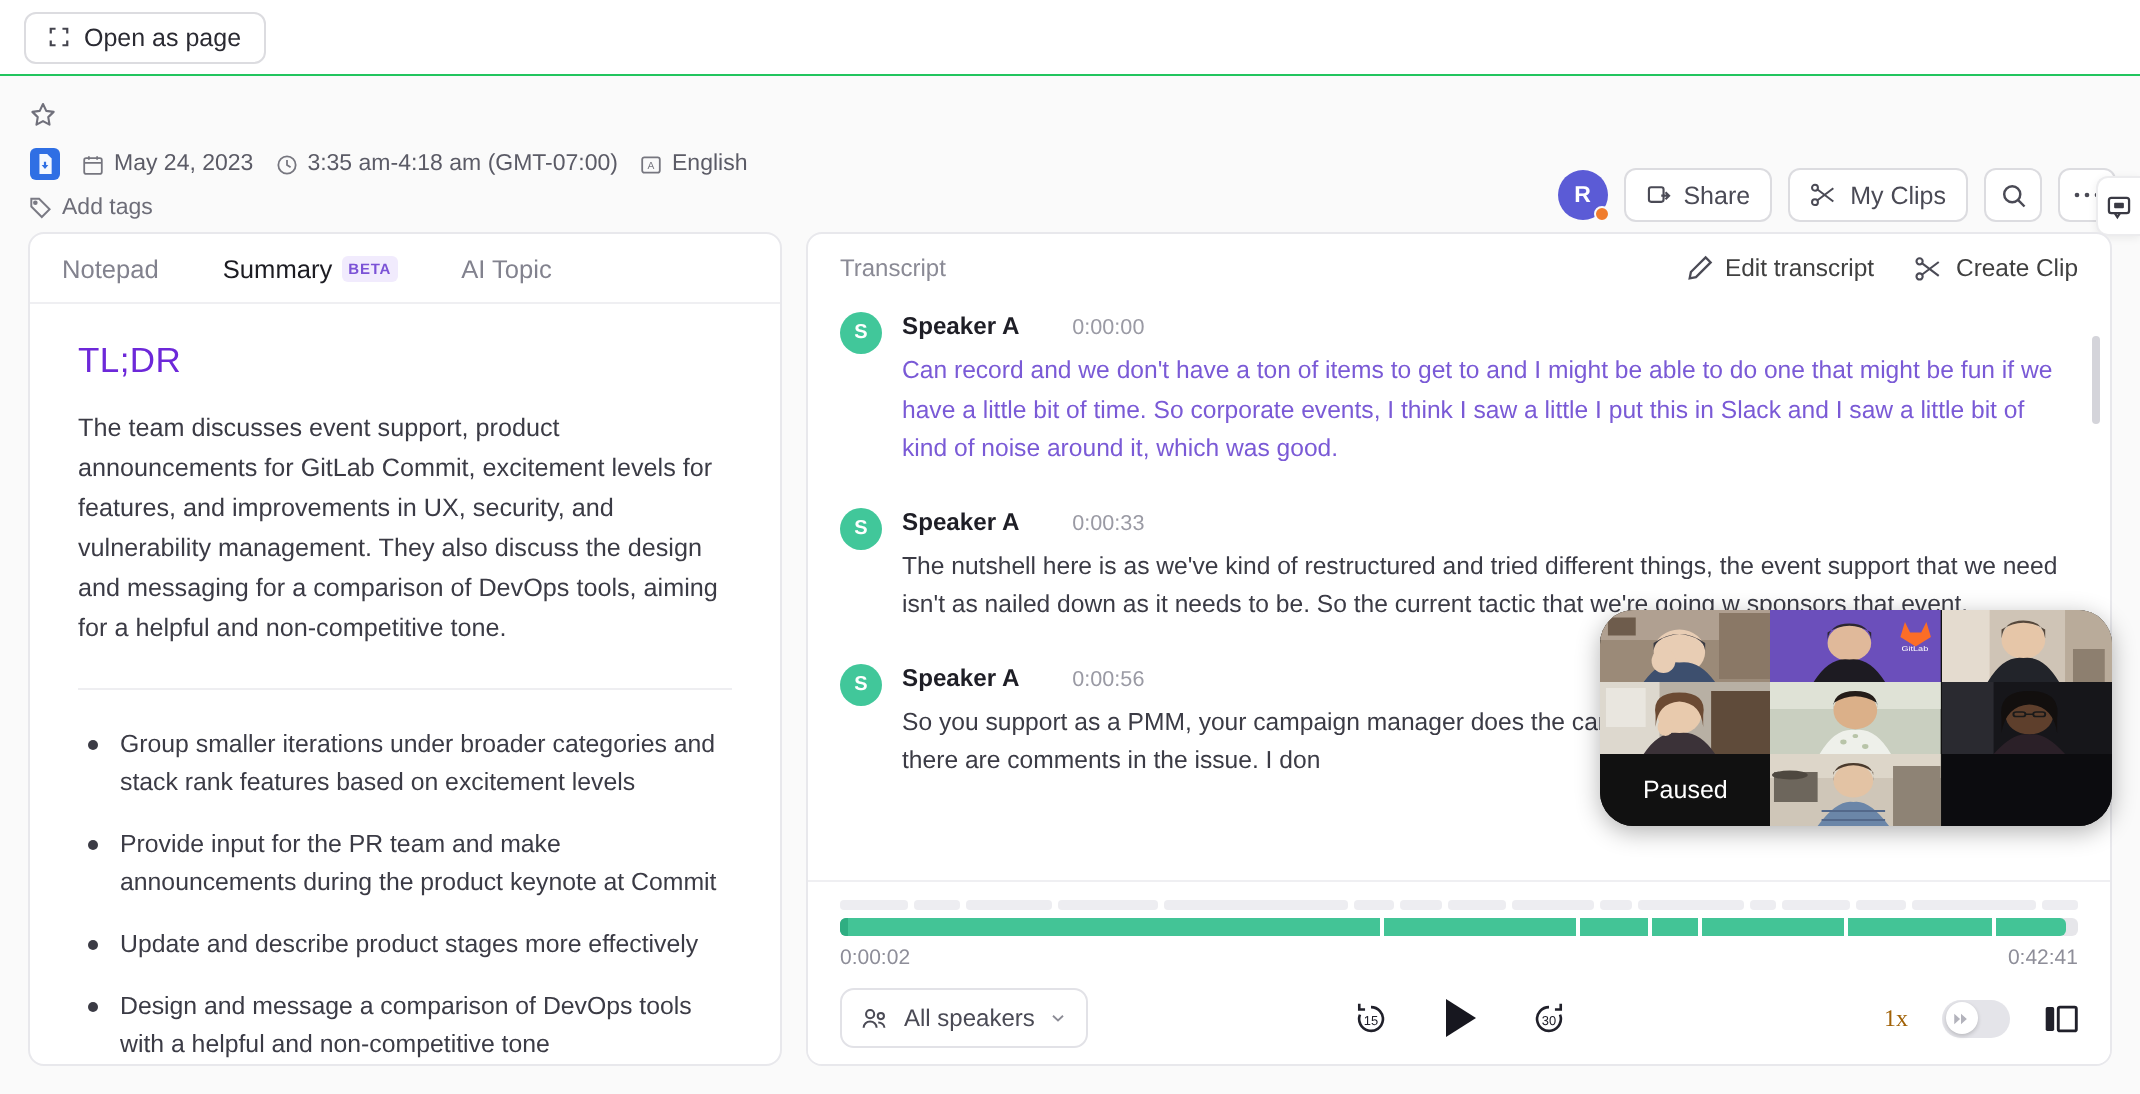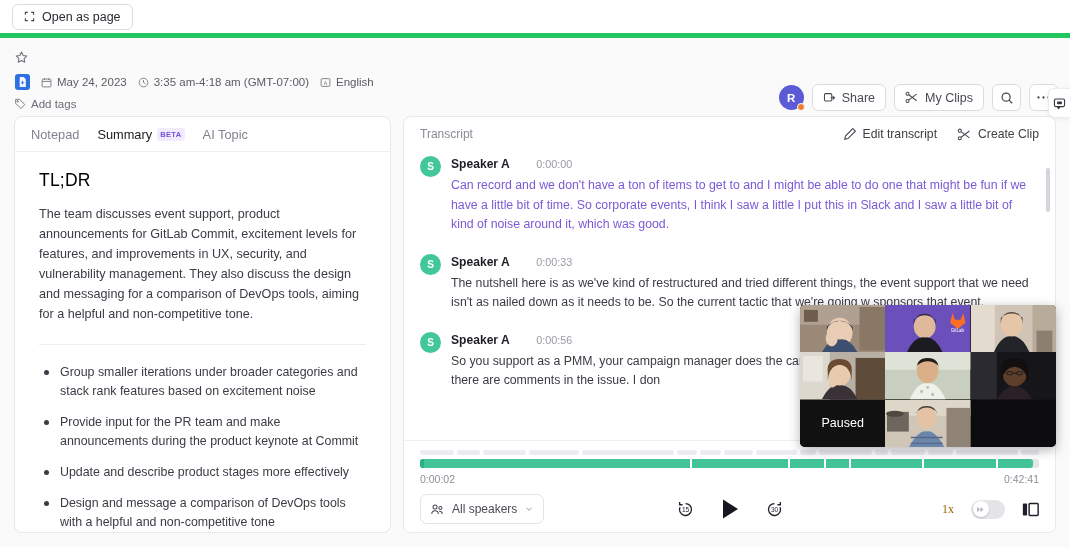--- a/index.html
+++ b/index.html
@@ -8,21 +8,21 @@
     background: #ffffff;
     font-family: "Liberation Sans", sans-serif;
     overflow: hidden;
   }
   #app { position: relative; width: 1070px; height: 547px; background: #fafafa; }
 
   
   .topbar {
     height: 38px; background: #ffffff;
     display: flex; align-items: center; padding-left: 12px;
-    border-bottom: 5px solid #22c55e;
+    border-bottom: 1px solid #22c55e;
   }
   .open-as-page {
     display: inline-flex; align-items: center; gap: 7px;
     height: 26px; padding: 0 11px;
     border: 1px solid #dcdce0; border-radius: 6px;
     background: #fff; color: #2a2a32; font-size: 12.5px;
     cursor: pointer; white-space: nowrap;
   }
 
   
@@ -65,31 +65,31 @@
   }
 
   
   .main { display: flex; gap: 12px; padding: 0 14px; height: 417px; }
 
   .panel { background: #fff; border: 1px solid #e8e8ec; border-radius: 8px; overflow: hidden; position: relative; }
   .left-panel { width: 377px; flex: none; display: flex; flex-direction: column; }
   .right-panel { flex: 1; display: flex; flex-direction: column; }
 
   
-  .tabs { display: flex; align-items: center; gap: 18px; padding: 10px 16px 9px 16px; border-bottom: 1px solid #efeff2; }
+  .tabs { display: flex; align-items: center; gap: 32px; padding: 10px 16px 9px 16px; border-bottom: 1px solid #efeff2; }
   .tab { font-size: 12.8px; color: #82828e; cursor: pointer; display: inline-flex; align-items: center; gap: 5px; }
   .tab.active { color: #1c1c22; font-weight: 400; }
   .beta-badge {
     font-size: 7.5px; font-weight: 700; letter-spacing: .4px;
     color: #7b52d6; background: #f1ebfd; border-radius: 3px; padding: 2px 3px;
   }
 
   
   .summary-body { padding: 18px 24px 0 24px; overflow: hidden; flex: 1; }
-  .sec-h { font-size: 17px; font-weight: 400; color: #000000; margin-bottom: 13px; letter-spacing: .2px; }
+  .sec-h { font-size: 17px; font-weight: 400; color: #6d28d9; margin-bottom: 13px; letter-spacing: .2px; }
   .sec-h.tldr { font-size: 17.5px; }
   .sec-p { font-size: 12.6px; line-height: 20px; color: #3b3b45; }
   .divider { height: 1px; background: #eeeef1; margin: 20px 0 18px 0; }
   ul.actions { list-style: none; }
   ul.actions li {
     position: relative; padding-left: 21px; margin-bottom: 12px;
     font-size: 12.4px; line-height: 19px; color: #3b3b45;
   }
   ul.actions li::before {
     content: ""; position: absolute; left: 5px; top: 7px;
@@ -112,22 +112,22 @@
   }
   .sp-name { font-size: 12.1px; font-weight: 700; color: #1e1e26; }
   .sp-time { font-size: 10.8px; color: #9a9aa4; margin-left: 22px; }
   .sp-text { font-size: 12.3px; line-height: 19.5px; color: #3b3b45; margin-top: 4px; }
   .sp-text.active { color: #7a5ad6; }
 
   .tr-scrollbar { position: absolute; right: 5px; top: 18px; width: 4px; height: 44px; border-radius: 3px; background: #d4d4da; }
 
   
   .pip {
-    position: absolute; left: 800px; top: 305px; width: 256px; height: 142px;
-    border-radius: 5px; overflow: hidden; background: #000;
+    position: absolute; left: 800px; top: 305px; width: 256px; height: 108px;
+    border-radius: 17px; overflow: hidden; background: #000;
     box-shadow: 0 3px 12px rgba(0,0,0,.3); cursor: move;
   }
   .grid { display: grid; grid-template-columns: 1fr 1fr 1fr; grid-template-rows: 1fr 1fr 1fr; width: 100%; height: 100%; }
   .cell { position: relative; overflow: hidden; background: #111; }
   .paused-label { color: #fff; font-size: 12.5px; display: flex; align-items: center; justify-content: center; height: 100%; }
 
   
   .player { height: 92px; background: #fff; border-top: 1px solid #efeff2; padding: 0 16px; position: relative; }
   .seg-markers { display: flex; gap: 3px; height: 5px; margin-top: 9px; }
   .seg-markers > i { display: block; background: #ededf1; border-radius: 2px; height: 5px; }
@@ -273,21 +273,21 @@
         <div class="tab">
           <span>AI Topic</span>
         </div>
       </div>
 
       <div class="summary-body">
         <div class="sec-h tldr">TL;DR</div>
         <div class="sec-p">The team discusses event support, product announcements for GitLab Commit, excitement levels for features, and improvements in UX, security, and vulnerability management. They also discuss the design and messaging for a comparison of DevOps tools, aiming for a helpful and non-competitive tone.</div>
         <div class="divider"></div>
         <ul class="actions">
-          <li>Group smaller iterations under broader categories and stack rank features based on excitement noise</li>
+          <li>Group smaller iterations under broader categories and stack rank features based on excitement levels</li>
           <li>Provide input for the PR team and make announcements during the product keynote at Commit</li>
           <li>Update and describe product stages more effectively</li>
           <li>Design and message a comparison of DevOps tools with a helpful and non-competitive tone</li>
         </ul>
 
       </div>
     </div>
 
     <div class="panel right-panel">
       <div class="tr-head">

